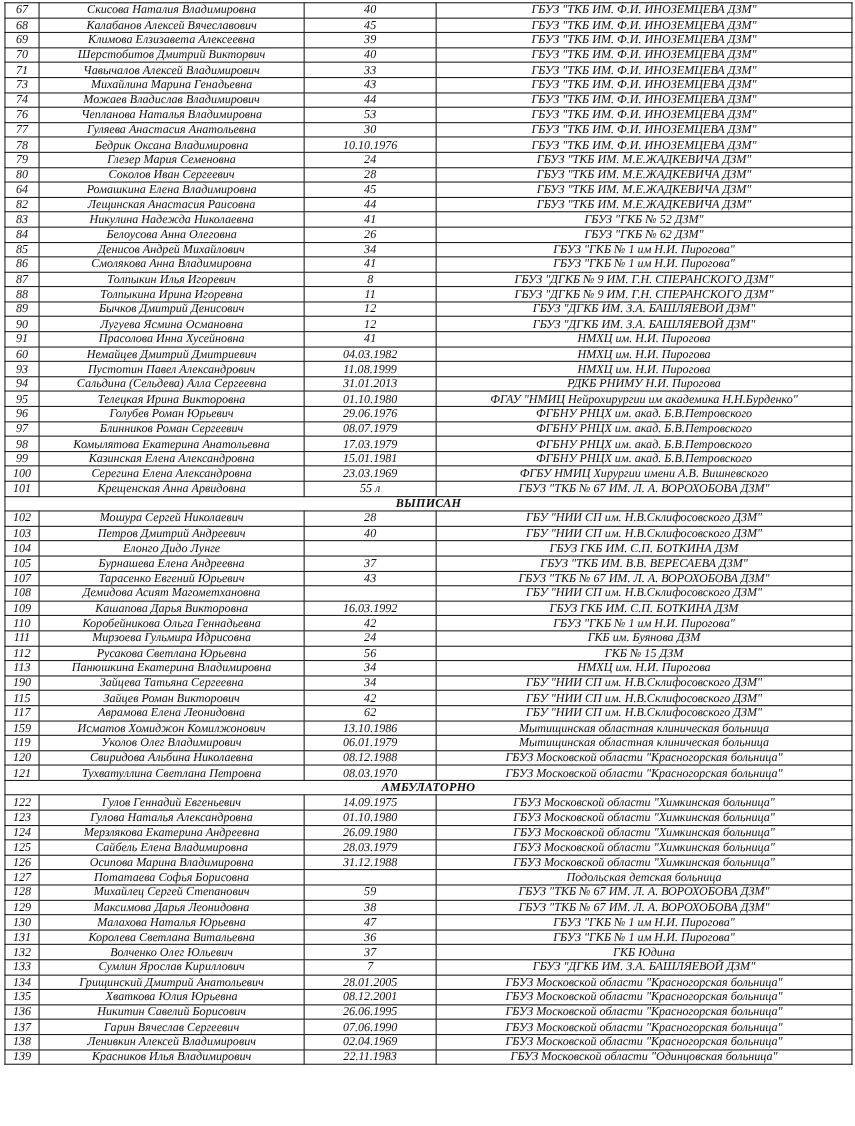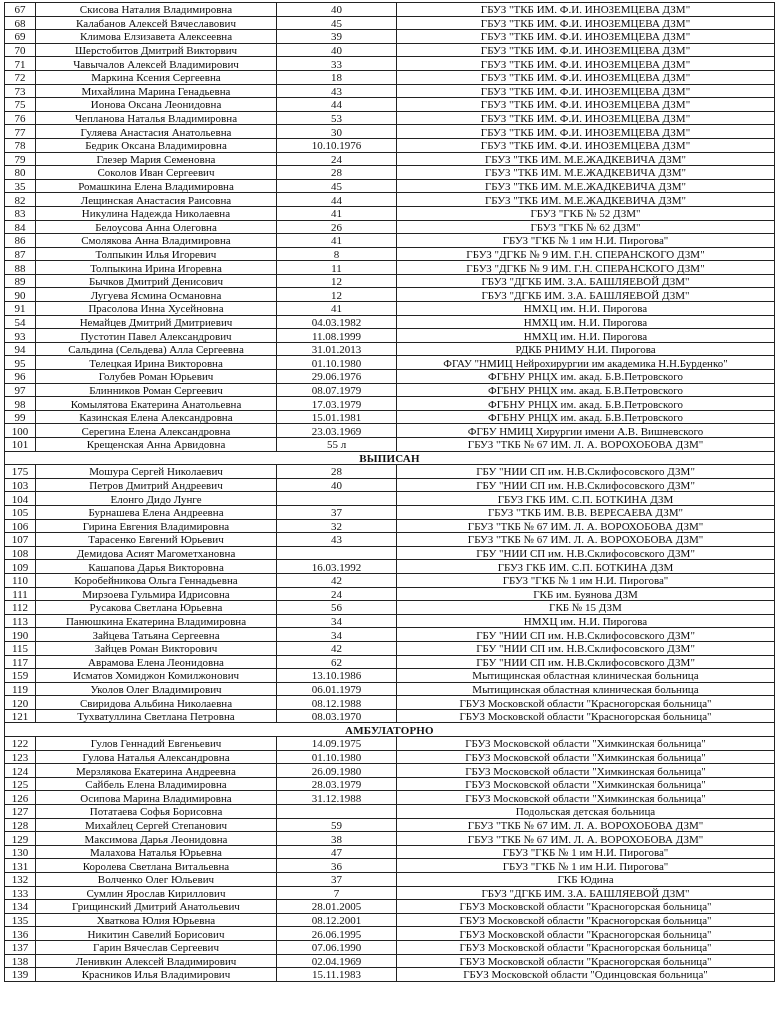--- a/index.html
+++ b/index.html
@@ -1,21 +1,21 @@
 <!DOCTYPE html>
 <html><head>
 <meta charset="utf-8">
 <style>
   html, body { margin: 0; padding: 0; background: #ffffff; }
   body { width: 777px; height: 1024px; overflow: hidden; position: relative; }
   table.doc {
     position: absolute; left: 4px; top: 2px;
     width: 770px; border-collapse: collapse; table-layout: fixed;
     font-family: "Liberation Serif", "DejaVu Serif", serif;
-    font-size: 11px; color: #111;
+    font-size: 11px; color: #111; font-style: italic;
   }
   table.doc td {
     border: 1px solid #222; height: 12.6px; line-height: 12px;
     padding: 0; text-align: center; white-space: nowrap; overflow: hidden;
   }
   col.c-num { width: 31px; }
   col.c-name { width: 241px; }
   col.c-age { width: 120px; }
   col.c-org { width: 378px; }
   td.section { font-weight: bold; letter-spacing: 0.2px; }
@@ -55,34 +55,28 @@
         <td>40</td>
         <td>ГБУЗ "ТКБ ИМ. Ф.И. ИНОЗЕМЦЕВА ДЗМ"</td>
       </tr>
       <tr>
         <td>71</td>
         <td>Чавычалов Алексей Владимирович</td>
         <td>33</td>
         <td>ГБУЗ "ТКБ ИМ. Ф.И. ИНОЗЕМЦЕВА ДЗМ"</td>
       </tr>
       <tr>
-        <td>72</td>
-        <td>Маркина Ксения Сергеевна</td>
-        <td>18</td>
-        <td>ГБУЗ "ТКБ ИМ. Ф.И. ИНОЗЕМЦЕВА ДЗМ"</td>
-      </tr>
-      <tr>
         <td>73</td>
         <td>Михайлина Марина Генадьевна</td>
         <td>43</td>
         <td>ГБУЗ "ТКБ ИМ. Ф.И. ИНОЗЕМЦЕВА ДЗМ"</td>
       </tr>
       <tr>
-        <td>75</td>
-        <td>Ионова Оксана Леонидовна</td>
+        <td>74</td>
+        <td>Можаев Владислав Владимирович</td>
         <td>44</td>
         <td>ГБУЗ "ТКБ ИМ. Ф.И. ИНОЗЕМЦЕВА ДЗМ"</td>
       </tr>
       <tr>
         <td>76</td>
         <td>Чепланова Наталья Владимировна</td>
         <td>53</td>
         <td>ГБУЗ "ТКБ ИМ. Ф.И. ИНОЗЕМЦЕВА ДЗМ"</td>
       </tr>
       <tr>
@@ -103,21 +97,21 @@
         <td>24</td>
         <td>ГБУЗ "ТКБ ИМ. М.Е.ЖАДКЕВИЧА ДЗМ"</td>
       </tr>
       <tr>
         <td>80</td>
         <td>Соколов Иван Сергеевич</td>
         <td>28</td>
         <td>ГБУЗ "ТКБ ИМ. М.Е.ЖАДКЕВИЧА ДЗМ"</td>
       </tr>
       <tr>
-        <td>35</td>
+        <td>64</td>
         <td>Ромашкина Елена Владимировна</td>
         <td>45</td>
         <td>ГБУЗ "ТКБ ИМ. М.Е.ЖАДКЕВИЧА ДЗМ"</td>
       </tr>
       <tr>
         <td>82</td>
         <td>Лещинская Анастасия Раисовна</td>
         <td>44</td>
         <td>ГБУЗ "ТКБ ИМ. М.Е.ЖАДКЕВИЧА ДЗМ"</td>
       </tr>
@@ -127,20 +121,26 @@
         <td>41</td>
         <td>ГБУЗ "ГКБ № 52 ДЗМ"</td>
       </tr>
       <tr>
         <td>84</td>
         <td>Белоусова Анна Олеговна</td>
         <td>26</td>
         <td>ГБУЗ "ГКБ № 62 ДЗМ"</td>
       </tr>
       <tr>
+        <td>85</td>
+        <td>Денисов Андрей Михайлович</td>
+        <td>34</td>
+        <td>ГБУЗ "ГКБ № 1 им Н.И. Пирогова"</td>
+      </tr>
+      <tr>
         <td>86</td>
         <td>Смолякова Анна Владимировна</td>
         <td>41</td>
         <td>ГБУЗ "ГКБ № 1 им Н.И. Пирогова"</td>
       </tr>
       <tr>
         <td>87</td>
         <td>Толпыкин Илья Игоревич</td>
         <td>8</td>
         <td>ГБУЗ "ДГКБ № 9 ИМ. Г.Н. СПЕРАНСКОГО ДЗМ"</td>
@@ -163,21 +163,21 @@
         <td>12</td>
         <td>ГБУЗ "ДГКБ ИМ. З.А. БАШЛЯЕВОЙ ДЗМ"</td>
       </tr>
       <tr>
         <td>91</td>
         <td>Прасолова Инна Хусейновна</td>
         <td>41</td>
         <td>НМХЦ им. Н.И. Пирогова</td>
       </tr>
       <tr>
-        <td>54</td>
+        <td>60</td>
         <td>Немайцев Дмитрий Дмитриевич</td>
         <td>04.03.1982</td>
         <td>НМХЦ им. Н.И. Пирогова</td>
       </tr>
       <tr>
         <td>93</td>
         <td>Пустотин Павел Александрович</td>
         <td>11.08.1999</td>
         <td>НМХЦ им. Н.И. Пирогова</td>
       </tr>
@@ -226,21 +226,21 @@
       <tr>
         <td>101</td>
         <td>Крещенская Анна Арвидовна</td>
         <td>55 л</td>
         <td>ГБУЗ "ТКБ № 67 ИМ. Л. А. ВОРОХОБОВА ДЗМ"</td>
       </tr>
       <tr>
         <td colspan="4" class="section">ВЫПИСАН</td>
       </tr>
       <tr>
-        <td>175</td>
+        <td>102</td>
         <td>Мошура Сергей Николаевич</td>
         <td>28</td>
         <td>ГБУ "НИИ СП им. Н.В.Склифосовского ДЗМ"</td>
       </tr>
       <tr>
         <td>103</td>
         <td>Петров Дмитрий Андреевич</td>
         <td>40</td>
         <td>ГБУ "НИИ СП им. Н.В.Склифосовского ДЗМ"</td>
       </tr>
@@ -250,26 +250,20 @@
         <td></td>
         <td>ГБУЗ ГКБ ИМ. С.П. БОТКИНА ДЗМ</td>
       </tr>
       <tr>
         <td>105</td>
         <td>Бурнашева Елена Андреевна</td>
         <td>37</td>
         <td>ГБУЗ "ТКБ ИМ. В.В. ВЕРЕСАЕВА ДЗМ"</td>
       </tr>
       <tr>
-        <td>106</td>
-        <td>Гирина Евгения Владимировна</td>
-        <td>32</td>
-        <td>ГБУЗ "ТКБ № 67 ИМ. Л. А. ВОРОХОБОВА ДЗМ"</td>
-      </tr>
-      <tr>
         <td>107</td>
         <td>Тарасенко Евгений Юрьевич</td>
         <td>43</td>
         <td>ГБУЗ "ТКБ № 67 ИМ. Л. А. ВОРОХОБОВА ДЗМ"</td>
       </tr>
       <tr>
         <td>108</td>
         <td>Демидова Асият Магометхановна</td>
         <td></td>
         <td>ГБУ "НИИ СП им. Н.В.Склифосовского ДЗМ"</td>
@@ -447,17 +441,17 @@
       </tr>
       <tr>
         <td>138</td>
         <td>Ленивкин Алексей Владимирович</td>
         <td>02.04.1969</td>
         <td>ГБУЗ Московской области "Красногорская больница"</td>
       </tr>
       <tr>
         <td>139</td>
         <td>Красников Илья Владимирович</td>
-        <td>15.11.1983</td>
+        <td>22.11.1983</td>
         <td>ГБУЗ Московской области "Одинцовская больница"</td>
       </tr>
     </tbody>
 </table>
 
 </body></html>

